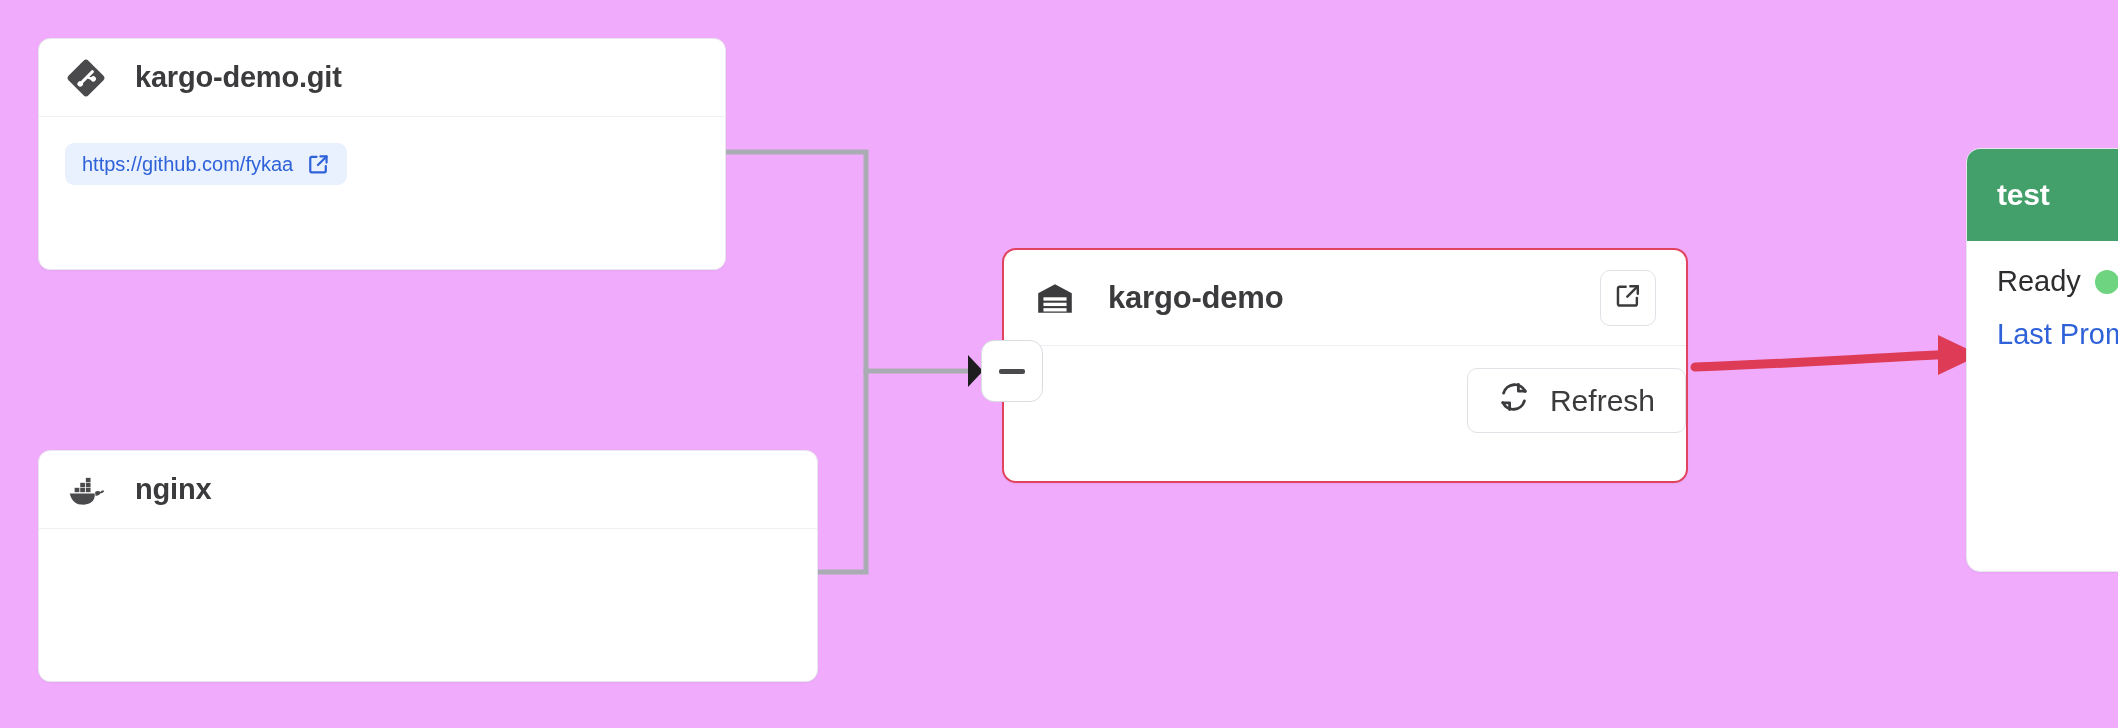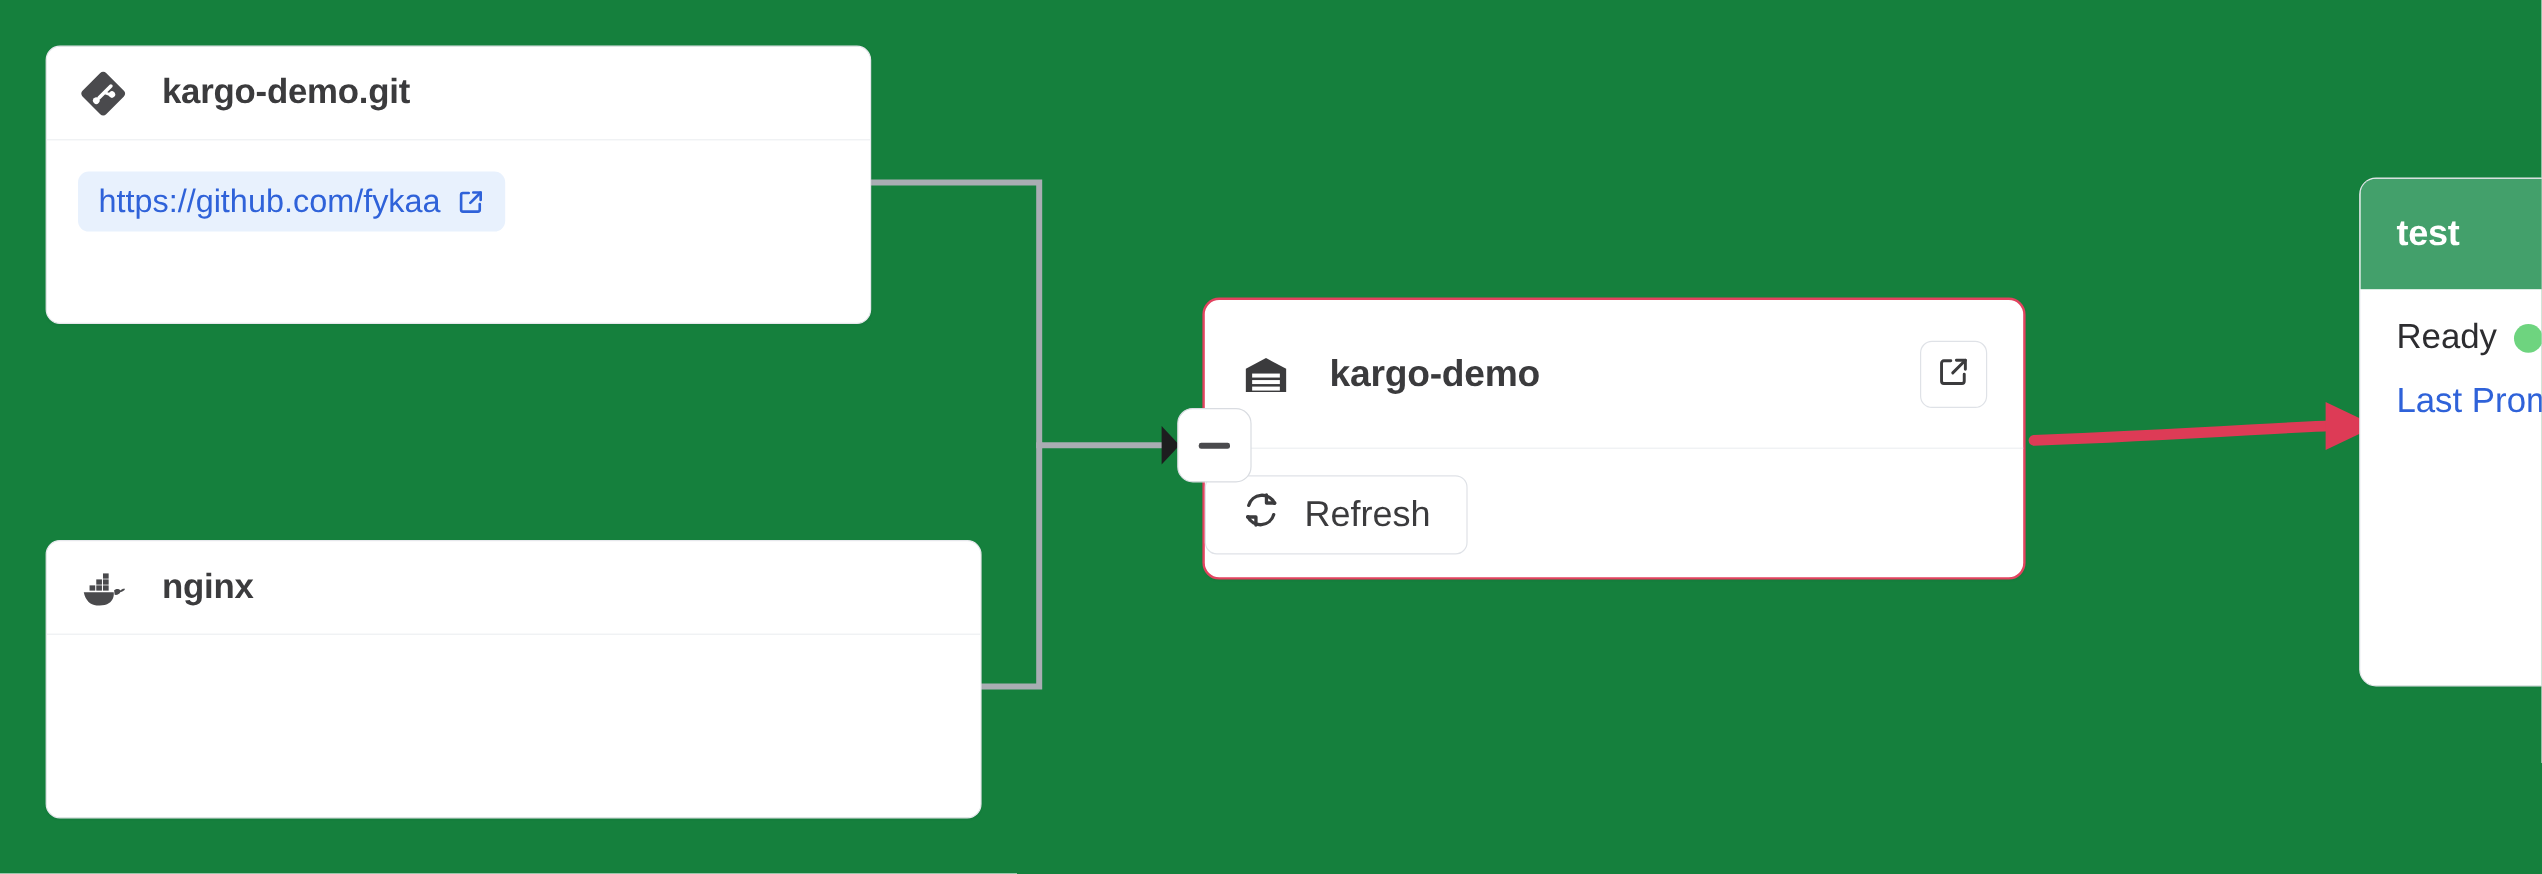--- a/index.html
+++ b/index.html
@@ -13,21 +13,21 @@
     height: 728px;
     position: relative;
     overflow: hidden;
     font-family: "Liberation Sans", sans-serif;
     -webkit-font-smoothing: antialiased;
   }
 
   #canvas {
     position: absolute;
     inset: 0;
-    background: #15803d;
+    background: #f0abfc;
   }
 
   
   #edges {
     position: absolute;
     left: 0; top: 0;
     width: 2118px;
     height: 728px;
     pointer-events: none;
   }
@@ -75,42 +75,42 @@
 
   
   .url-pill {
     display: inline-flex;
     align-items: center;
     gap: 14px;
     background: #e8f1fd;
     color: #2f62d9;
     border-radius: 9px;
     padding: 9px 17px;
-    font-size: 27px;
+    font-size: 20px;
     line-height: 1.2;
     white-space: nowrap;
     cursor: pointer;
   }
   .url-pill svg { display: block; }
 
   
   #node-git    { left: 38px;  top: 38px;  width: 688px; height: 232px; }
   #node-nginx  { left: 38px;  top: 450px; width: 780px; height: 232px; }
 
   
   #node-warehouse {
     left: 1002px;
     top: 248px;
     width: 686px;
     height: 235px;
     border: 2px solid #e2435f;
     border-radius: 14px;
   }
   #node-warehouse .node-head {
-    height: 124px;
+    height: 96px;
     gap: 32px;
     padding: 0 30px;
     justify-content: center;
     border-bottom: 1px solid #edeff2;
   }
   #node-warehouse .node-title { font-size: 31px; }
   .head-spacer { flex: 1 1 auto; }
 
   .icon-button {
     width: 56px;
@@ -120,21 +120,21 @@
     background: #ffffff;
     display: flex;
     align-items: center;
     justify-content: center;
     cursor: pointer;
     box-sizing: border-box;
     padding: 0;
   }
 
   #node-warehouse .node-body {
-    justify-content: flex-start;
+    justify-content: flex-end;
     padding: 22px 0 0 0;
   }
 
   .refresh-button {
     display: inline-flex;
     align-items: center;
     gap: 20px;
     background: #ffffff;
     border: 1px solid #dfe2e7;
     border-radius: 10px;

